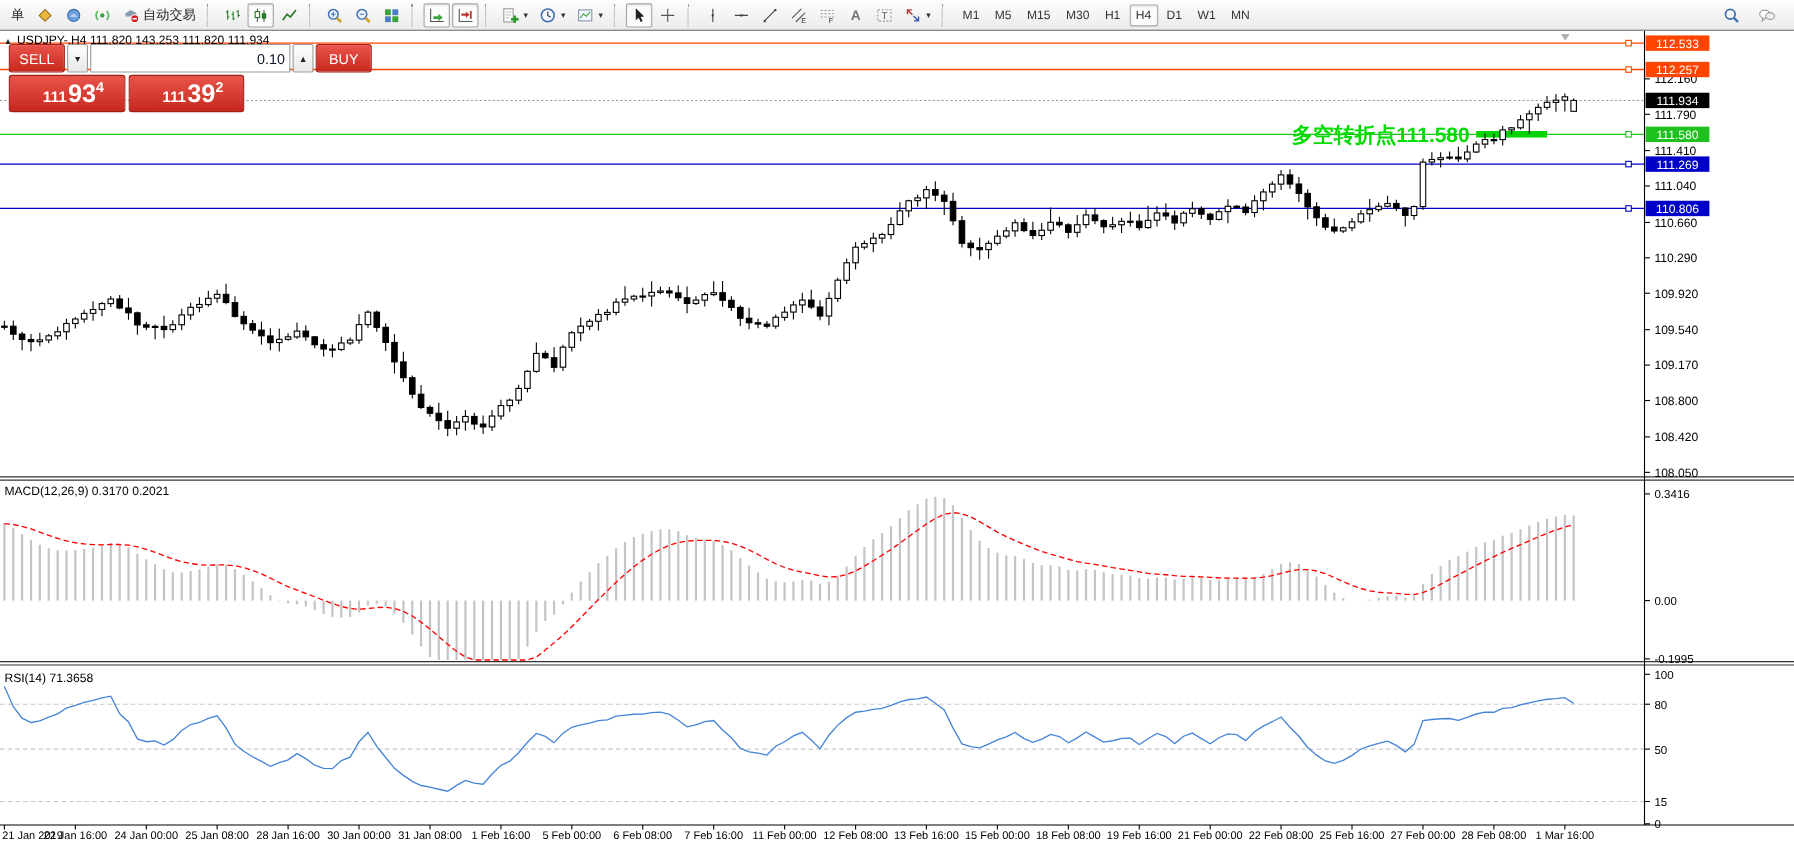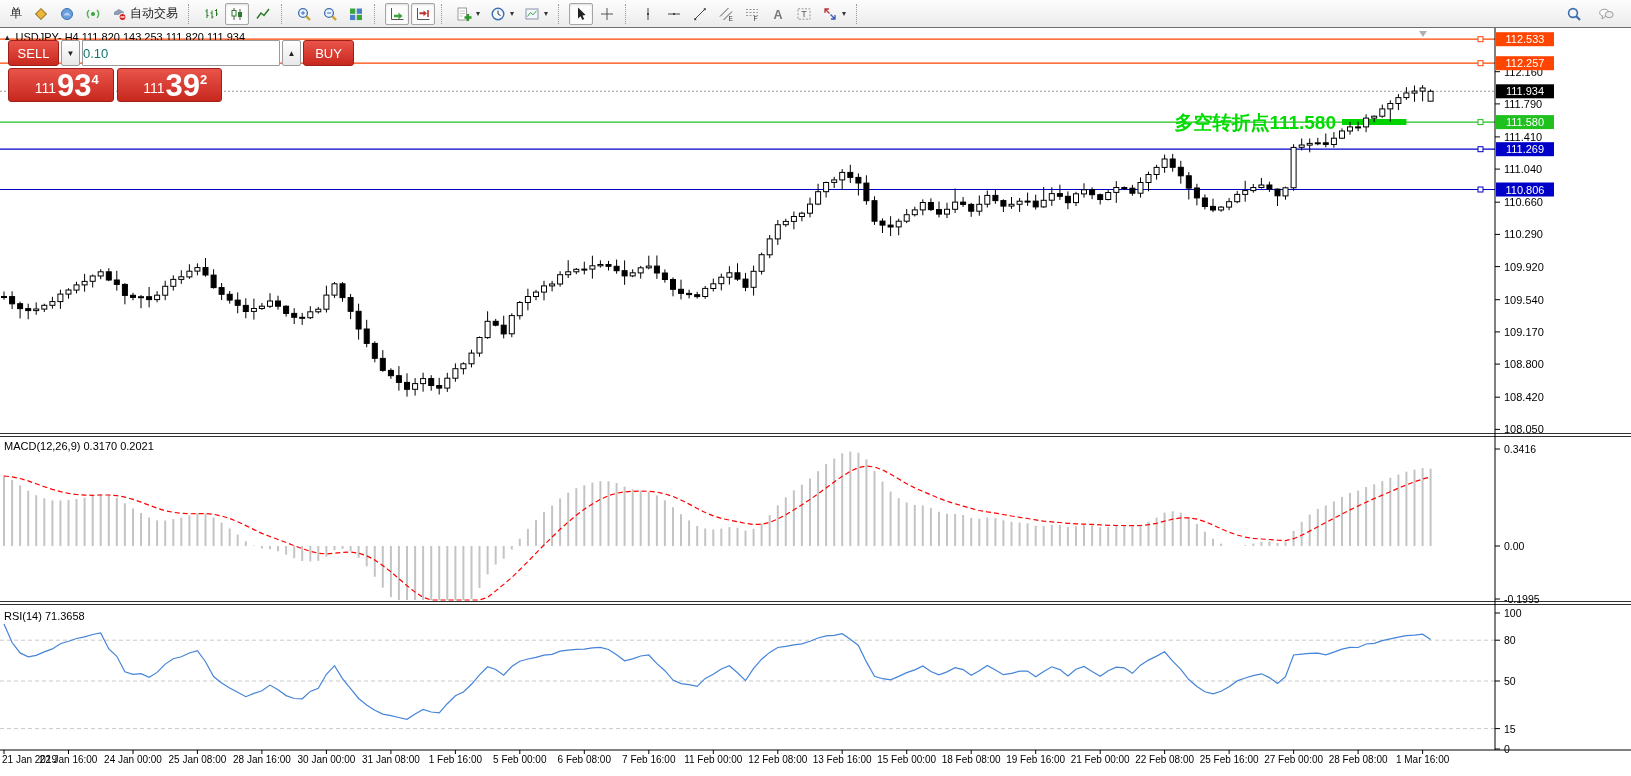--- a/index.html
+++ b/index.html
@@ -25,27 +25,27 @@
   .chart-title{position:absolute;top:31px;left:5px;z-index:5;font-size:11px;color:#000;
     display:flex;gap:6px;align-items:center;white-space:nowrap}
   .chart-title .marker{font-size:9px;color:#222}
   
   .trade-panel{position:absolute;top:40px;left:8px;z-index:6;width:214px}
   .tp-row1{display:flex;height:26px;gap:2px}
   .tp-btn{flex:0 0 51px;background:linear-gradient(#e9544a,#c8281e);border:1px solid #9d1f17;
     border-radius:3px;color:#fff;font-size:13px;font-family:"Liberation Sans",sans-serif}
   .vol-btn{flex:0 0 19px;background:linear-gradient(#fff,#e8e8e8);border:1px solid #9b9b9b;
     font-size:8px;color:#222;border-radius:2px;padding:0}
-  .vol-input{flex:0 0 66px;border:1px solid #9b9b9b;font-size:13px;color:#0f766e;
-    padding-right:20px;font-family:"Liberation Sans",sans-serif;border-radius:1px}
+  .vol-input{flex:0 0 66px;border:1px solid #9b9b9b;font-size:13px;color:#0f172a;text-align:right;
+    padding-right:4px;font-family:"Liberation Sans",sans-serif;border-radius:1px}
   .tp-row2{display:flex;gap:3px;margin-top:2px;height:34px}
   .price-box{flex:1;background:linear-gradient(#e9544a,#c8281e);border:1px solid #9d1f17;border-radius:3px;
     color:#fff;display:flex;align-items:center;justify-content:center;cursor:default}
-  .price-box .pp{font-size:14px;font-weight:normal;align-self:flex-end;margin:0 1px 5px 12px}
-  .price-box .pb{font-size:31px;font-weight:bold;line-height:1}
+  .price-box .pp{font-size:14px;font-weight:bold;align-self:flex-end;margin:0 1px 5px 12px}
+  .price-box .pb{font-size:23px;font-weight:bold;line-height:1}
   .price-box .ps{font-size:13px;font-weight:bold;align-self:flex-start;margin-top:3px}
 </style>
 </head>
 <body>
 
 <div class="toolbar" id="toolbar">
     <div class="tb-item">
       <span>单</span>
     </div>
     <div class="tb-item">
@@ -260,20 +260,31 @@
     <div class="tb-item">
       <span class="tb-ico">
         <svg width="16" height="16" viewBox="0 0 16 16">
           <path d="M3 7 V3 h4 M3 3 l4.5 4.5" stroke="#b33939" fill="none" stroke-width="1.3"></path>
           <path d="M13 9 v4 h-4 M13 13 l-4.5 -4.5" stroke="#3958b3" fill="none" stroke-width="1.3"></path>
         </svg>
       </span>
       <span class="tb-caret">▾</span>
     </div>
     <div class="tb-sep"></div>
+    <div class="tf-group">
+      <div class="tf">M1</div>
+      <div class="tf">M5</div>
+      <div class="tf">M15</div>
+      <div class="tf">M30</div>
+      <div class="tf">H1</div>
+      <div class="tf pressed">H4</div>
+      <div class="tf">D1</div>
+      <div class="tf">W1</div>
+      <div class="tf">MN</div>
+    </div>
     <div class="tb-right">
       <div class="tb-item">
         <span class="tb-ico">
           <svg width="16" height="16" viewBox="0 0 16 16">
             <circle cx="7" cy="7" r="4.4" fill="none" stroke="#3c6eb0" stroke-width="1.6"></circle>
             <path d="M10.3 10.3 L14 14" stroke="#3c6eb0" stroke-width="2.2"></path>
           </svg>
         </span>
       </div>
       <div class="tb-item">

